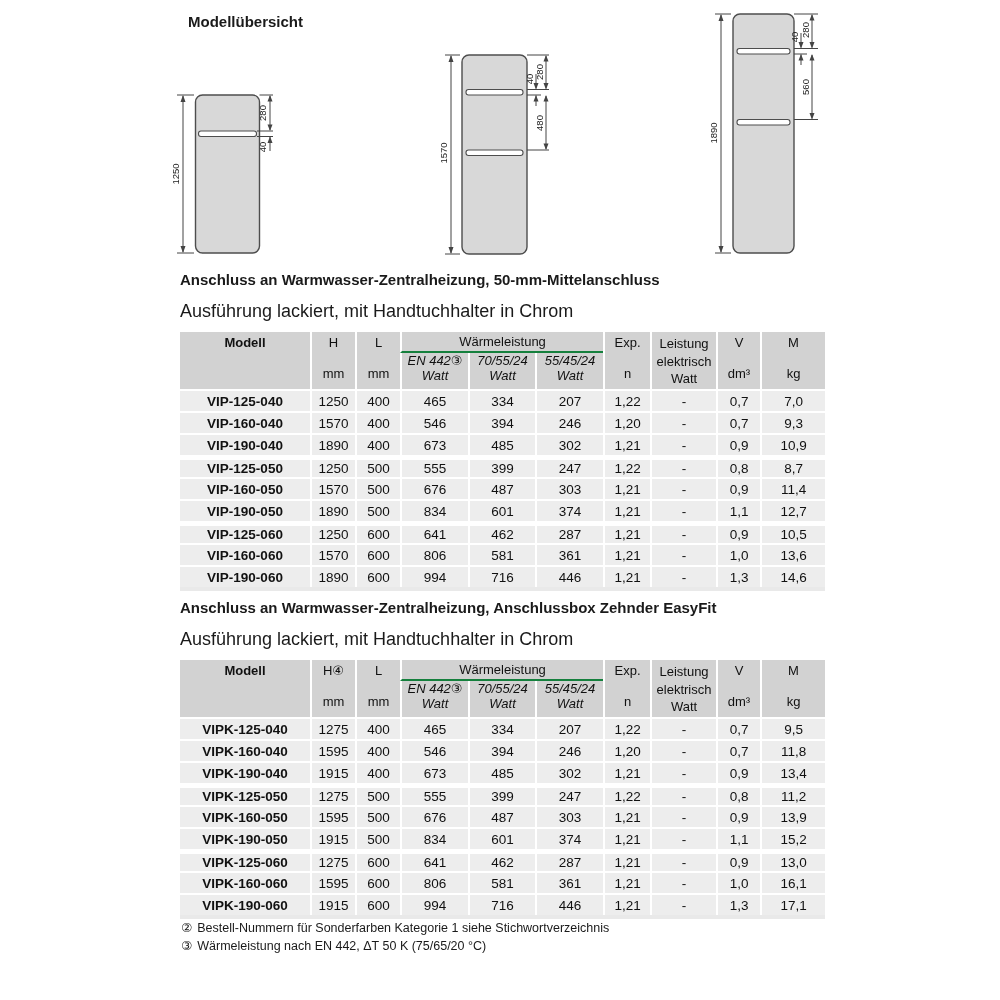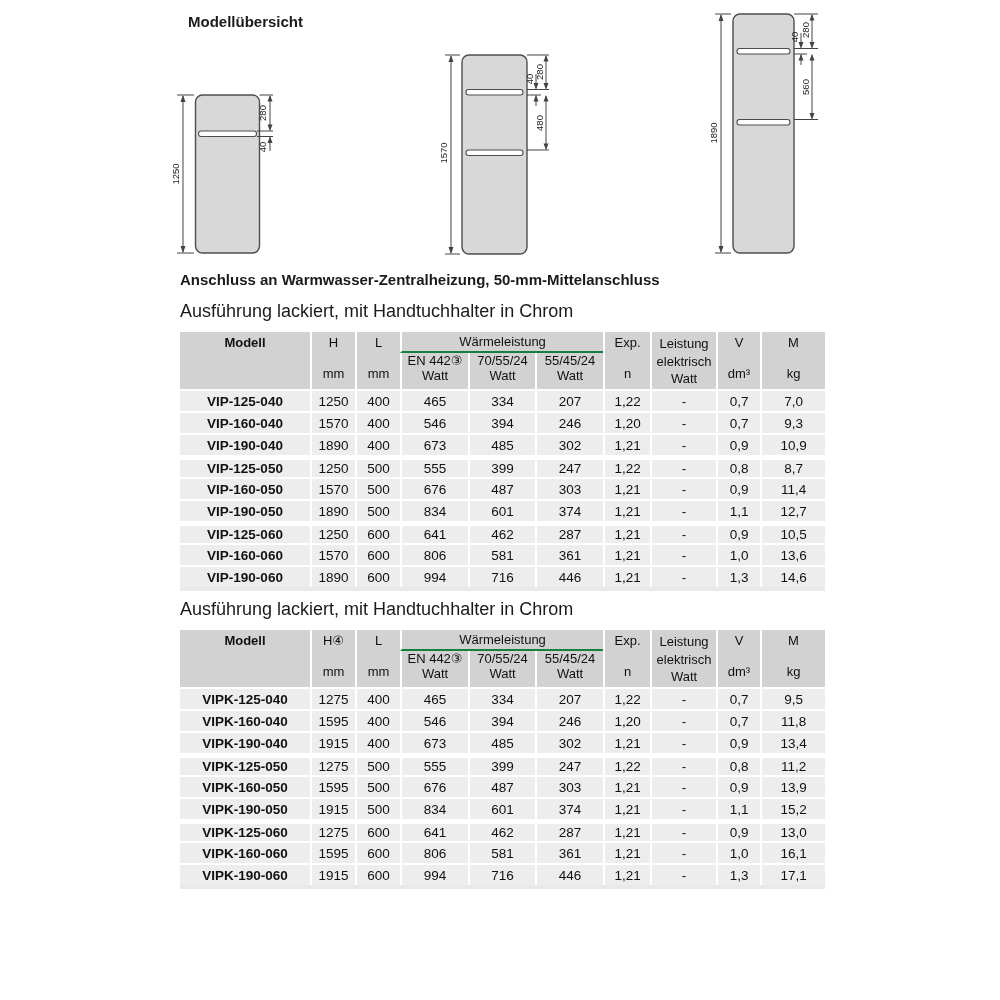--- a/index.html
+++ b/index.html
@@ -60,21 +60,21 @@
     font-size: 13px;
     color: #111;
     text-align: center;
     vertical-align: top;
     padding: 0;
   }
   thead th.bold { font-weight: 700; }
   tr.h1 { height: 21px; }
   tr.h2 { height: 36px; }
   tr.h1 th + th { border-left: 2px solid #fff; }
-  tr.h2 th { border-left: 2px solid #fff; }
+  tr.h2 th { border-left: 2px solid #fff; font-style: italic; }
   th.waerme {
     border-bottom: 2px solid #15803d;
     vertical-align: middle;
     height: 21px;
   }
   .stack {
     height: 53px;
     display: flex;
     flex-direction: column;
     justify-content: space-between;
@@ -404,20 +404,21 @@
             <td>1,21</td>
             <td>-</td>
             <td>1,3</td>
             <td>14,6</td>
           </tr>
         </tbody>
     </table>
   </section>
 
   <section class="spec s2">
+    <h2>Anschluss an Warmwasser-Zentralheizung, Anschlussbox Zehnder EasyFit</h2>
     <p class="subtitle">Ausführung lackiert, mit Handtuchhalter in Chrom</p>
     <table class="spec-table">
       <colgroup>
         <col style="width:130px">
           <col style="width:45px">
           <col style="width:45px">
         <col style="width:68px">
           <col style="width:67px">
           <col style="width:68px">
         <col style="width:47px">
@@ -599,15 +600,17 @@
             <td>1,21</td>
             <td>-</td>
             <td>1,3</td>
             <td>17,1</td>
           </tr>
         </tbody>
     </table>
   </section>
 
   <div class="footnotes">
+    <div class="fn"><span class="fn-marker">②</span><span>Bestell-Nummern für Sonderfarben Kategorie 1 siehe Stichwortverzeichnis</span></div>
+    <div class="fn"><span class="fn-marker">③</span><span>Wärmeleistung nach EN 442, ΔT 50 K (75/65/20 °C)</span></div>
   </div>
 
 </div>
 
 </body></html>

